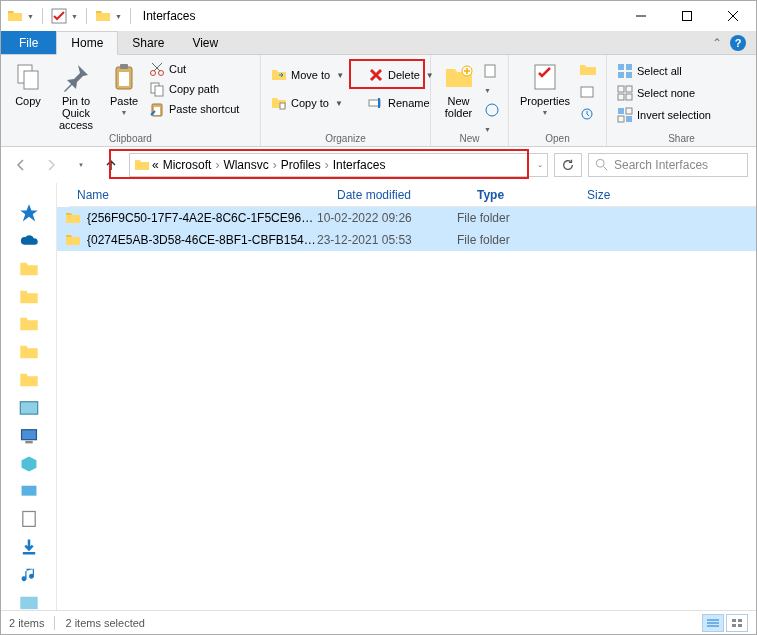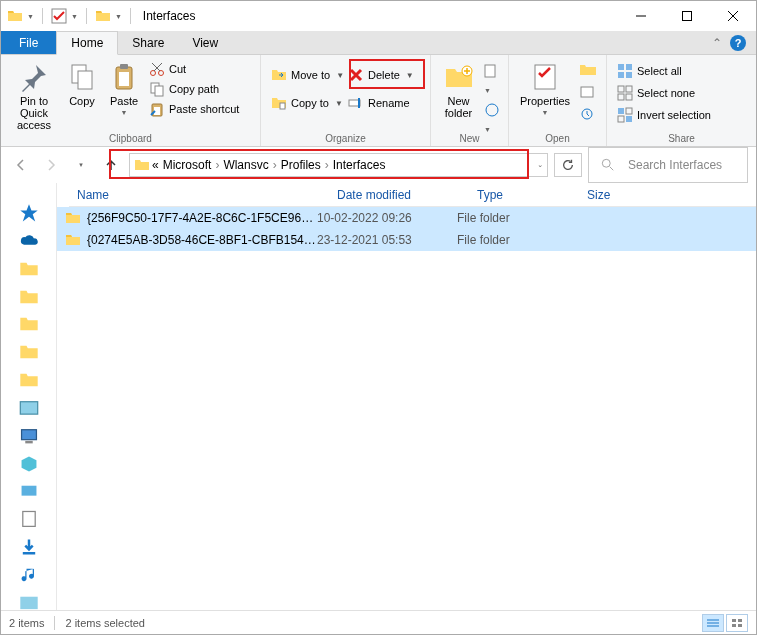--- a/index.html
+++ b/index.html
@@ -40,32 +40,32 @@
 .highlight-box { border: 2.5px solid #e02020; position: absolute; pointer-events: none; }
 
 
 .navbar { height: 36px; display: flex; align-items: center; padding: 4px 8px; gap: 6px; position: relative; }
 .nav-arrow { width: 24px; height: 24px; display: flex; align-items: center; justify-content: center; color: #888; }
 .nav-arrow.enabled { color: #333; }
 .address-bar { flex: 1; height: 24px; border: 1px solid #ccc; display: flex; align-items: center; padding: 0 4px; position: relative; }
 .address-bar .crumb { display: flex; align-items: center; gap: 4px; font-size: 12px; padding: 0 2px; }
 .address-bar .crumb .sep { color: #888; }
 .refresh-btn { width: 28px; height: 24px; border: 1px solid #ccc; display: flex; align-items: center; justify-content: center; }
-.search-box { width: 160px; height: 36px; border: 1px solid #ccc; display: flex; align-items: center; padding: 0 12px; gap: 13px; color: #888; font-size: 12px; }
+.search-box { width: 160px; height: 24px; border: 1px solid #ccc; display: flex; align-items: center; padding: 0 6px; gap: 5px; color: #888; font-size: 12px; }
 
 
 .main { display: flex; height: 430px; }
 .sidebar { width: 56px; border-right: 1px solid #e8e8e8; padding-top: 20px; display: flex; flex-direction: column; align-items: center; gap: 8px; overflow: hidden; }
 .sidebar .sb-item { width: 20px; height: 20px; }
 .content { flex: 1; overflow: auto; }
 .col-headers { display: flex; border-bottom: 1px solid #e8e8e8; height: 24px; align-items: center; font-size: 12px; color: #1858a8; margin-left: 12px; }
 .col-headers div { padding: 0 8px; }
 .col-name { width: 260px; }
 .col-date { width: 140px; }
-.col-type { width: 110px; }
+.col-type { width: 110px; font-weight: bold; }
 .col-size { width: 80px; }
 .file-row { display: flex; align-items: center; height: 22px; font-size: 12px; }
 .file-row.selected { background: #cce8ff; }
 .file-row .icon { width: 16px; height: 16px; margin: 0 6px 0 8px; }
 .file-row .name { width: 230px; overflow: hidden; text-overflow: ellipsis; white-space: nowrap; }
 .file-row .date { width: 140px; color: #555; }
 .file-row .type { width: 110px; color: #555; }
 .file-row .size { width: 80px; color: #555; }
 
 
@@ -130,32 +130,32 @@
   <div class="help-area">
     <span class="chevron-up">⌃</span>
     <span class="help-icon">?</span>
   </div>
 </div>
 
 <div class="ribbon">
 
   <div class="ribbon-group" style="width:260px">
     <div class="group-body">
-      <div class="big-btn">
-        <svg viewBox="0 0 32 32">
-            <path fill="#6b7785" d="M18 4l10 10-5 1-6 6-1 7-4-4-7 7-1-1 7-7-4-4 7-1 6-6z"></path>
-          </svg>
-        <span>Pin to Quick access</span>
-      </div>
       <div class="big-btn" style="width:42px">
         <svg viewBox="0 0 32 32">
             <rect x="6" y="4" width="14" height="18" fill="#fff" stroke="#888"></rect>
             <rect x="12" y="10" width="14" height="18" fill="#fff" stroke="#888"></rect>
           </svg>
         <span>Copy</span>
+      </div>
+      <div class="big-btn">
+        <svg viewBox="0 0 32 32">
+            <path fill="#6b7785" d="M18 4l10 10-5 1-6 6-1 7-4-4-7 7-1-1 7-7-4-4 7-1 6-6z"></path>
+          </svg>
+        <span>Pin to Quick access</span>
       </div>
       <div class="big-btn" style="width:42px">
         <svg viewBox="0 0 32 32">
             <rect x="8" y="6" width="16" height="22" rx="2" fill="#d9b36c" stroke="#a07b3a"></rect>
             <rect x="12" y="3" width="8" height="5" rx="1" fill="#888"></rect>
             <rect x="11" y="11" width="10" height="14" fill="#fff"></rect>
           </svg>
         <span>Paste</span>
         <span class="caret">▼</span>
       </div>
@@ -182,21 +182,21 @@
               <path d="M2 14l4-4" stroke="#1979ca" stroke-width="2"></path>
             </svg>
           <span>Paste shortcut</span>
         </div>
       </div>
     </div>
     <div class="group-label">Clipboard</div>
   </div>
 
   <div class="ribbon-group" style="width:170px; position:relative">
-    <div class="group-body" style="gap:0">
+    <div class="group-body" style="gap:20px">
       <div class="small-row-list" style="gap:12px; padding-top:10px">
         <div class="small-row">
           <svg viewBox="0 0 16 16">
               <path fill="#ffd868" d="M1 3h5l1 2h8v8H1z"></path>
               <path d="M8 8l4 0m0 0l-2-2m2 2l-2 2" stroke="#1979ca" fill="none"></path>
             </svg>
           <span>Move to</span>
             <span class="dd-arrow">▼</span>
         </div>
         <div class="small-row">

